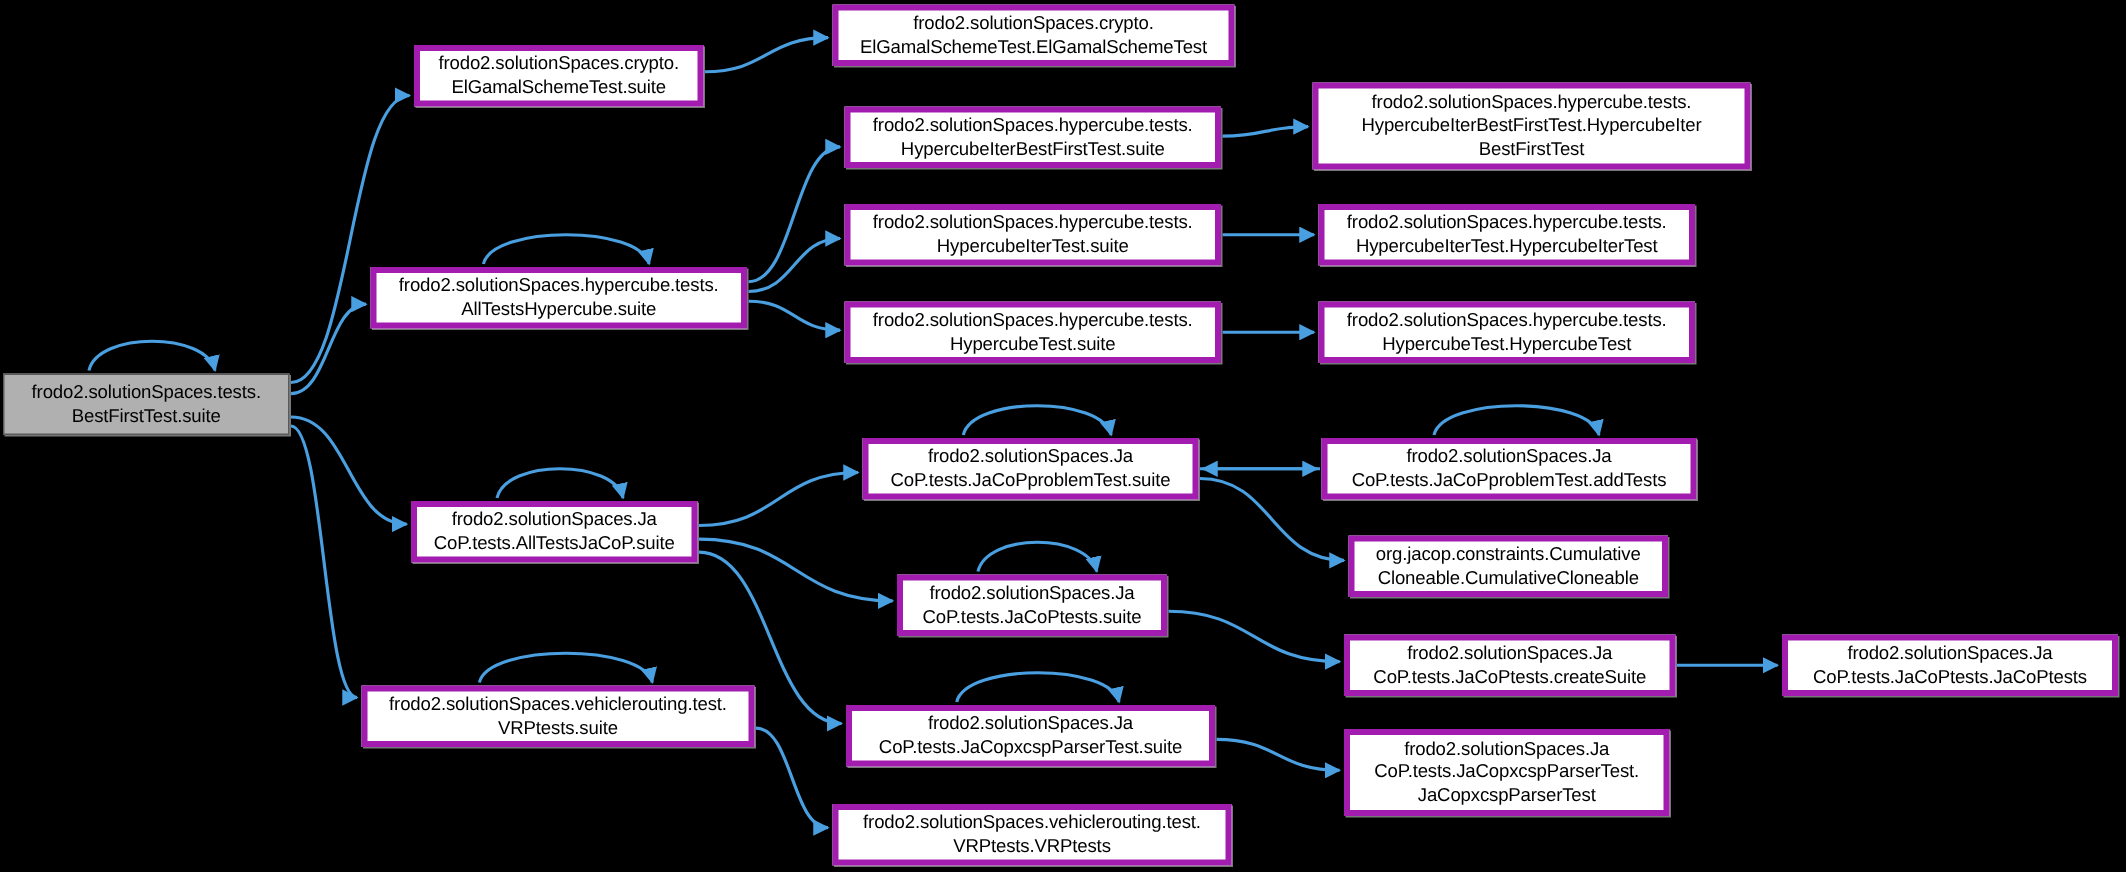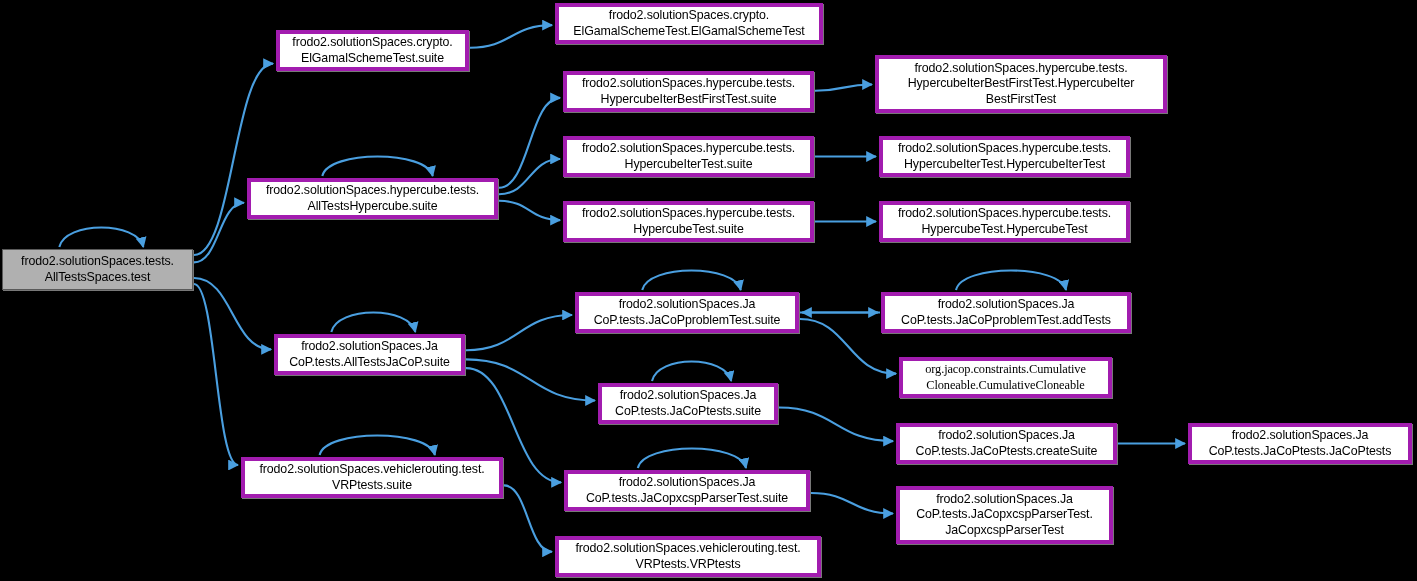--- a/index.html
+++ b/index.html
@@ -89,21 +89,21 @@
         <path d="M 637.8 468 C 643.8 442 740.04 442 746.04 468" marker-end="url(#arrow)"></path>
         <path d="M 811 492.95 C 852 492.95 852 513.53 893 513.53" marker-end="url(#arrow)"></path>
         <path d="M 319.6 455 C 325.6 429 428.88 429 434.88 455" marker-end="url(#arrow)"></path>
         <path d="M 504 485.4 C 528 485.4 528 551.76 552 551.76" marker-end="url(#arrow)"></path>
       </g>
   </svg>
 
   <div id="nodes-layer">
       <div class="node root" style="left: 2px; top: 249px; width: 191px; height: 41px;">
         <span class="label">frodo2.solutionSpaces.tests.
-AllTestsSpaces.test</span>
+BestFirstTest.suite</span>
       </div>
       <div class="node" style="left: 276px; top: 30px; width: 193px; height: 41px;">
         <span class="label">frodo2.solutionSpaces.crypto.
 ElGamalSchemeTest.suite</span>
       </div>
       <div class="node" style="left: 555px; top: 3px; width: 268px; height: 41px;">
         <span class="label">frodo2.solutionSpaces.crypto.
 ElGamalSchemeTest.ElGamalSchemeTest</span>
       </div>
       <div class="node" style="left: 563px; top: 71px; width: 251px; height: 41px;">
@@ -140,21 +140,21 @@
 CoP.tests.JaCoPproblemTest.suite</span>
       </div>
       <div class="node" style="left: 881px; top: 292px; width: 250px; height: 41px;">
         <span class="label">frodo2.solutionSpaces.Ja
 CoP.tests.JaCoPproblemTest.addTests</span>
       </div>
       <div class="node" style="left: 274px; top: 334px; width: 191px; height: 41px;">
         <span class="label">frodo2.solutionSpaces.Ja
 CoP.tests.AllTestsJaCoP.suite</span>
       </div>
-      <div class="node" style="left: 899px; top: 357px; width: 213px; height: 41px; font-family: Liberation Serif, serif;">
+      <div class="node" style="left: 899px; top: 357px; width: 213px; height: 41px;">
         <span class="label">org.jacop.constraints.Cumulative
 Cloneable.CumulativeCloneable</span>
       </div>
       <div class="node" style="left: 598px; top: 383px; width: 180px; height: 41px;">
         <span class="label">frodo2.solutionSpaces.Ja
 CoP.tests.JaCoPtests.suite</span>
       </div>
       <div class="node" style="left: 896px; top: 423px; width: 221px; height: 41px;">
         <span class="label">frodo2.solutionSpaces.Ja
 CoP.tests.JaCoPtests.createSuite</span>

